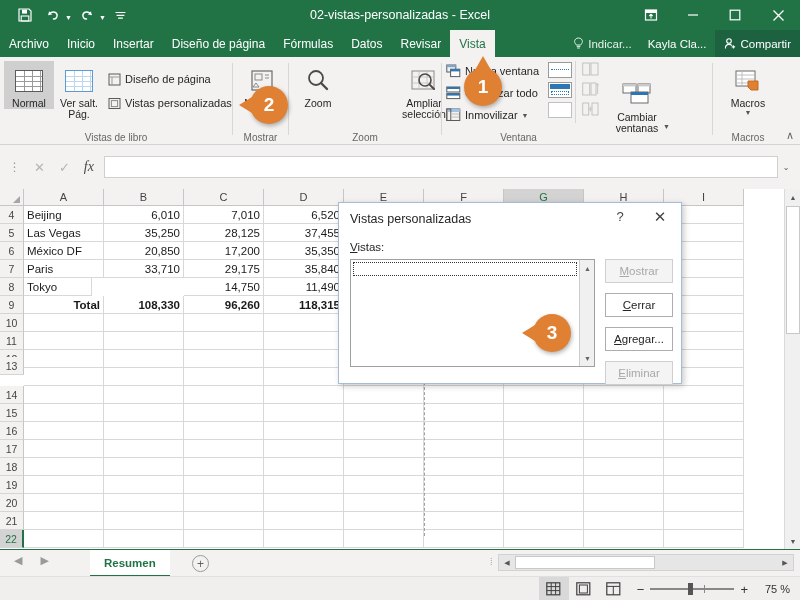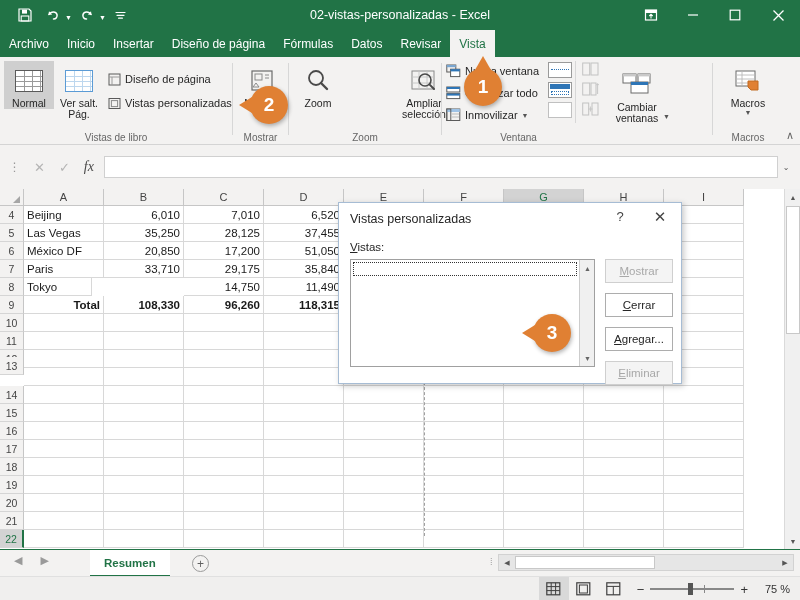--- a/index.html
+++ b/index.html
@@ -306,20 +306,38 @@
   <div class="tabbar">
     <div class="tab">Archivo</div>
     <div class="tab">Inicio</div>
     <div class="tab">Insertar</div>
     <div class="tab">Diseño de página</div>
     <div class="tab">Fórmulas</div>
     <div class="tab">Datos</div>
     <div class="tab">Revisar</div>
     <div class="tab active">Vista</div>
 
+    <div class="tab-right">
+      <div class="tellme">
+        <svg width="11" height="13" viewBox="0 0 11 13">
+            <path d="M5.5 1 C3 1 1.6 2.7 1.6 4.5 C1.6 6 2.8 6.9 3.3 8 h4.4 C8.2 6.9 9.4 6 9.4 4.5 C9.4 2.7 8 1 5.5 1 Z" fill="none" stroke="#dfeee6" stroke-width="1"></path>
+            <path d="M3.7 9.4 h3.6 M4.1 11 h2.8" stroke="#dfeee6" stroke-width="1"></path>
+          </svg>
+        <span>Indicar...</span>
+      </div>
+      <div class="acct">Kayla Cla...</div>
+      <div class="share">
+        <svg width="13" height="13" viewBox="0 0 13 13">
+            <circle cx="5" cy="4" r="2.3" fill="none" stroke="#fff" stroke-width="1.1"></circle>
+            <path d="M1.4 11.5 C1.4 8.6 3 7.4 5 7.4 C6.2 7.4 7.2 7.8 7.9 8.6" fill="none" stroke="#fff" stroke-width="1.1"></path>
+            <path d="M9.4 8.2 v3.4 M7.7 9.9 h3.4" stroke="#fff" stroke-width="1.1"></path>
+          </svg>
+        <span>Compartir</span>
+      </div>
+    </div>
   </div>
 
   <div class="ribbon">
 
     <div class="rgroup" style="left:0; width:232px;">
       <div class="big-btn sel" style="left:4px; top:4px;">
         <span class="icon-box">
             <span class="grid-ic"></span>
           </span>
         <span>Normal</span>
@@ -448,21 +466,21 @@
             <rect x="0.7" y="1" width="6" height="12" fill="none" stroke="#c2c2c2" stroke-width="1"></rect>
             <rect x="10" y="1" width="6" height="12" fill="none" stroke="#c2c2c2" stroke-width="1"></rect>
             <path d="M8.4 4.5 v5 M6.4 7 h4" stroke="#c2c2c2" stroke-width="0.9"></path>
           </svg>
       </div>
 
       <div class="glabel">Ventana</div>
     </div>
 
     <div class="rgroup" style="left:600px; width:110px;">
-      <div class="big-btn" style="left:6px; top:8px; width:62px;align-items:center;">
+      <div class="big-btn" style="left:6px; top:18px; width:62px;align-items:center;">
         <span class="icon-box">
           <svg width="30" height="24" viewBox="0 0 30 24">
               <rect x="1" y="1" width="13" height="9" fill="#fff" stroke="#6b6b6b" stroke-width="1"></rect>
               <rect x="1" y="1" width="13" height="2.4" fill="#c9c9c9"></rect>
               <rect x="16" y="1" width="12" height="9" fill="#fff" stroke="#6b6b6b" stroke-width="1"></rect>
               <rect x="16" y="1" width="12" height="2.4" fill="#c9c9c9"></rect>
               <rect x="9" y="9" width="17" height="11" fill="#fff" stroke="#6b6b6b" stroke-width="1"></rect>
               <rect x="9" y="9" width="17" height="3" fill="#2e75b6"></rect>
             </svg>
         </span>
@@ -550,21 +568,21 @@
         <div class="cell num" style="left: 184px; top: 35px; width: 80px;">28,125</div>
         <div class="cell num" style="left: 264px; top: 35px; width: 80px;">37,455</div>
         <div class="cell" style="left: 344px; top: 35px; width: 80px;"></div>
         <div class="cell" style="left: 424px; top: 35px; width: 80px;"></div>
         <div class="cell" style="left: 504px; top: 35px; width: 80px;"></div>
         <div class="cell" style="left: 584px; top: 35px; width: 80px;"></div>
         <div class="cell" style="left: 664px; top: 35px; width: 80px;"></div>
         <div class="cell" style="left: 24px; top: 53px; width: 80px;">México DF</div>
         <div class="cell num" style="left: 104px; top: 53px; width: 80px;">20,850</div>
         <div class="cell num" style="left: 184px; top: 53px; width: 80px;">17,200</div>
-        <div class="cell num" style="left: 264px; top: 53px; width: 80px;">51,050</div>
+        <div class="cell num" style="left: 264px; top: 53px; width: 80px;">35,350</div>
         <div class="cell" style="left: 344px; top: 53px; width: 80px;"></div>
         <div class="cell" style="left: 424px; top: 53px; width: 80px;"></div>
         <div class="cell" style="left: 504px; top: 53px; width: 80px;"></div>
         <div class="cell" style="left: 584px; top: 53px; width: 80px;"></div>
         <div class="cell" style="left: 664px; top: 53px; width: 80px;"></div>
         <div class="cell" style="left: 24px; top: 71px; width: 80px;">Paris</div>
         <div class="cell num" style="left: 104px; top: 71px; width: 80px;">33,710</div>
         <div class="cell num" style="left: 184px; top: 71px; width: 80px;">29,175</div>
         <div class="cell num" style="left: 264px; top: 71px; width: 80px;">35,840</div>
         <div class="cell" style="left: 344px; top: 71px; width: 80px;"></div>

